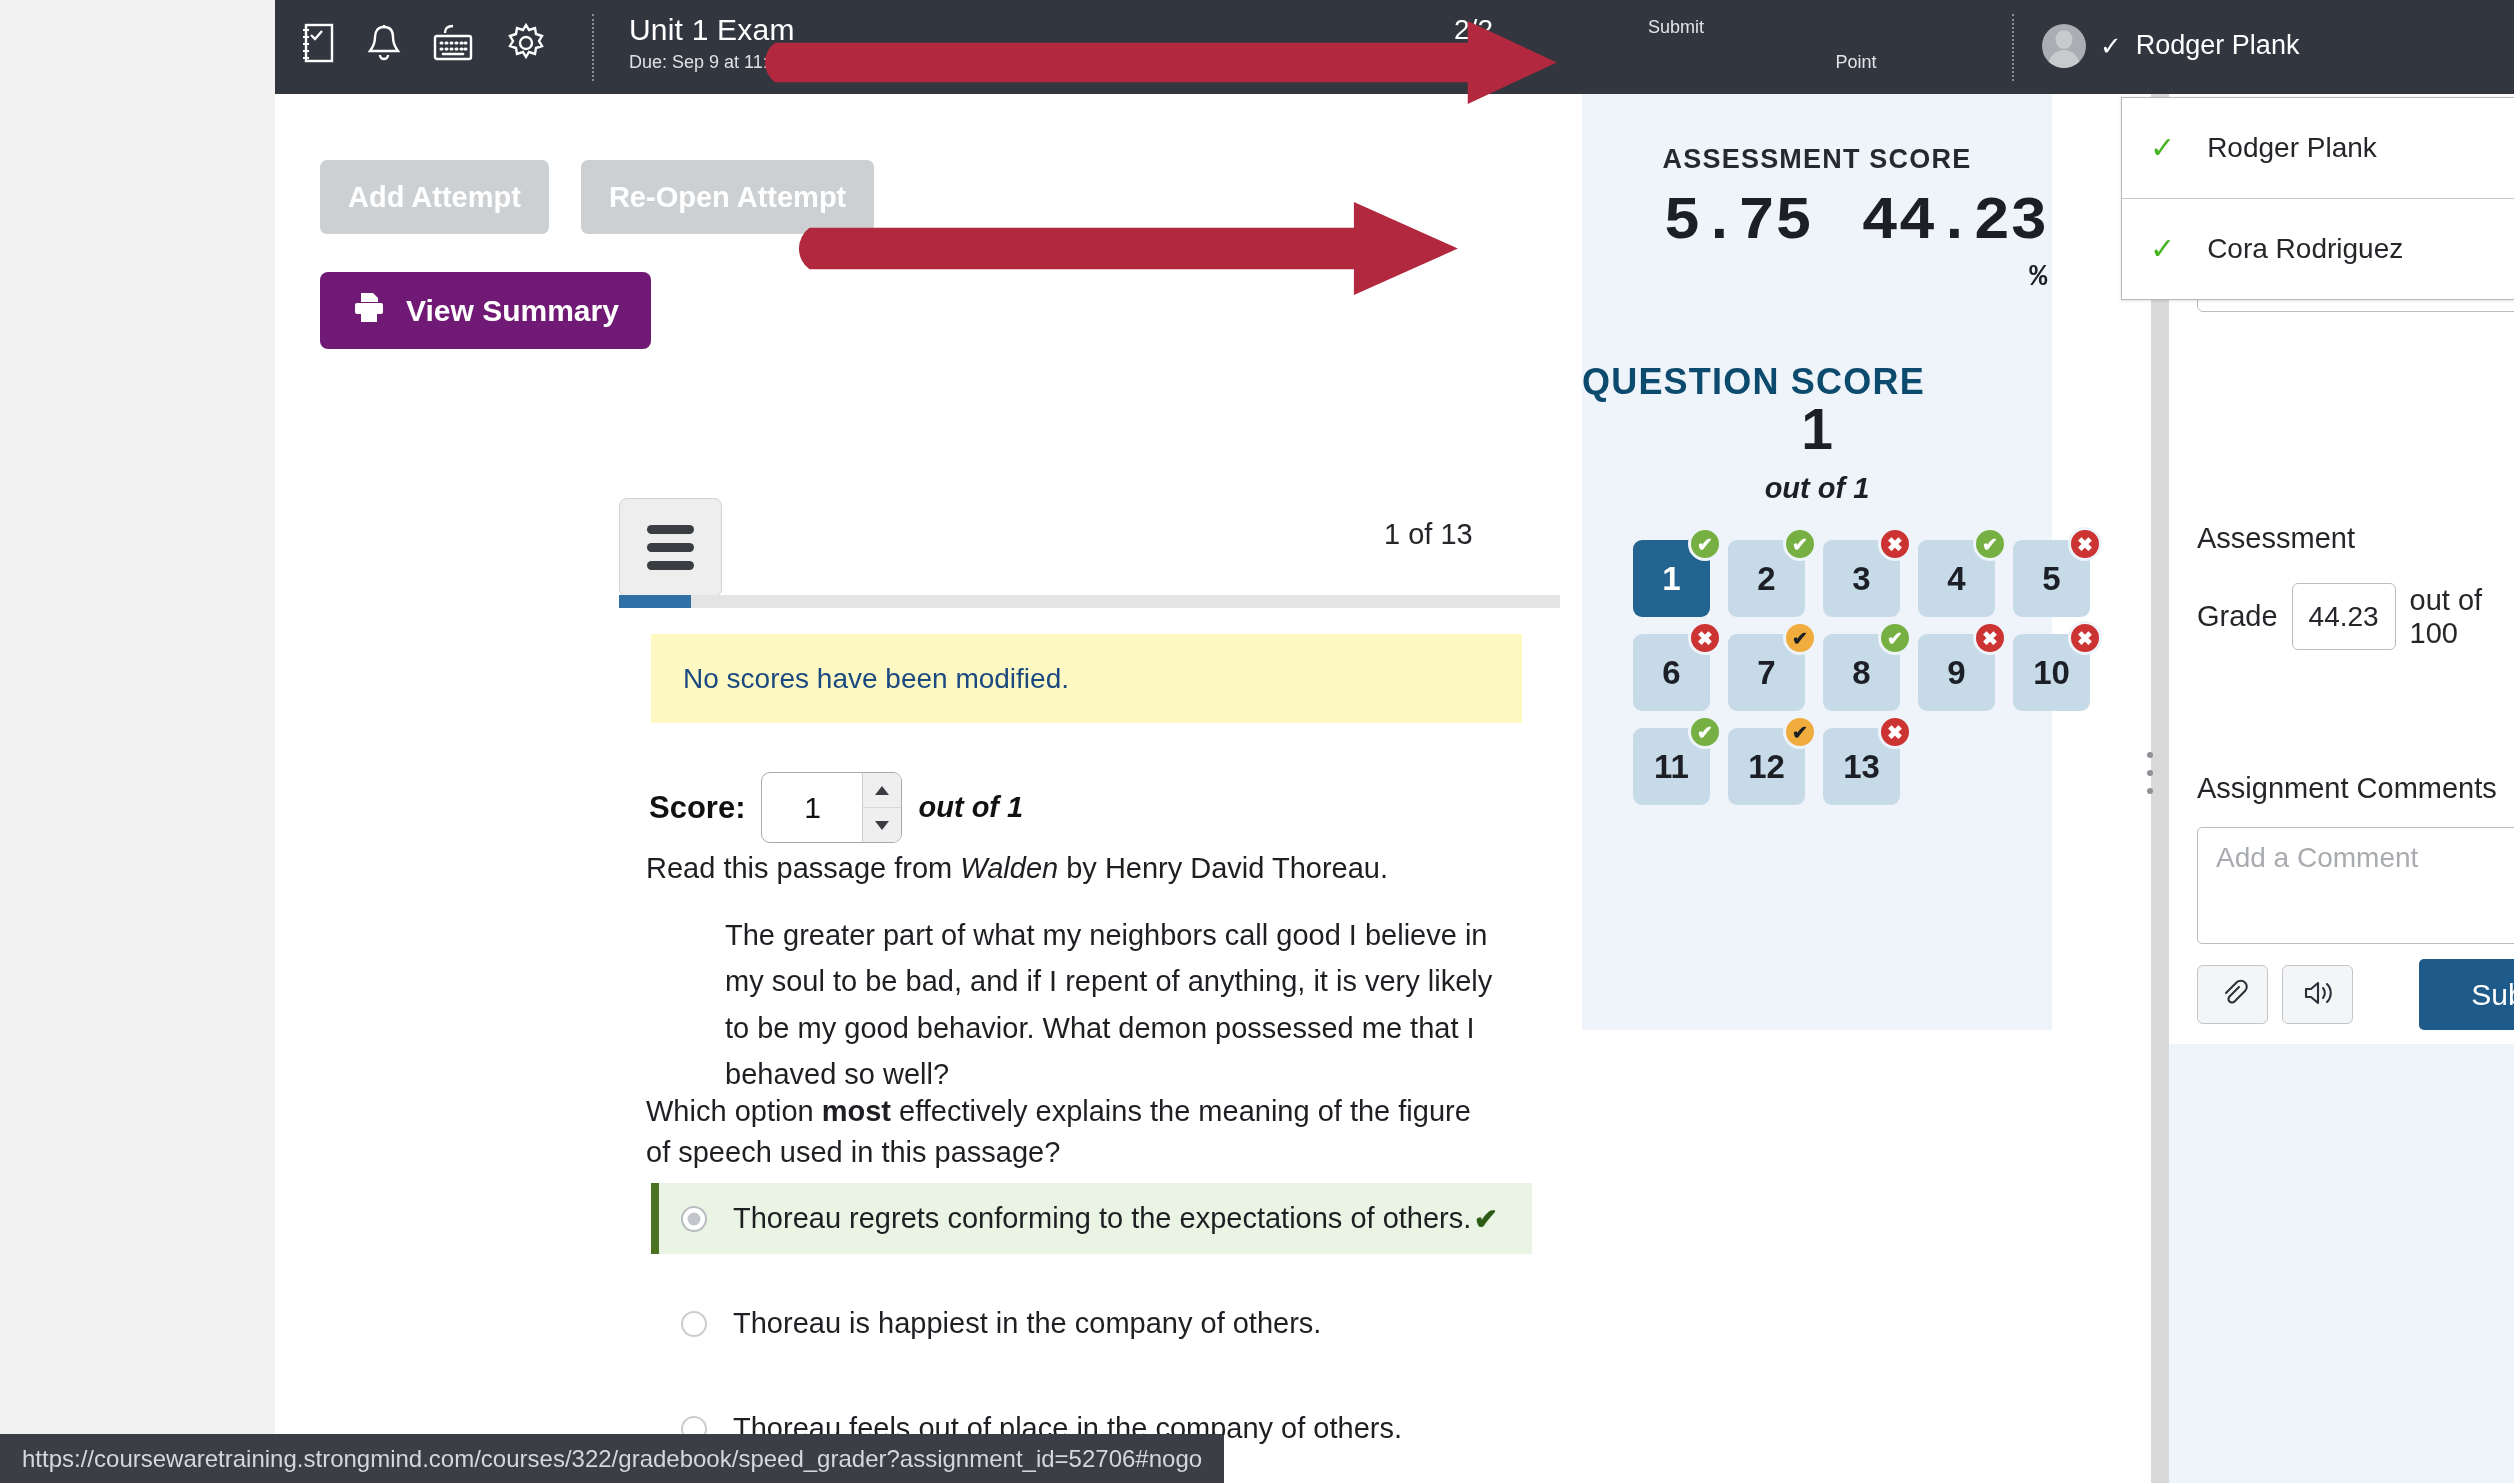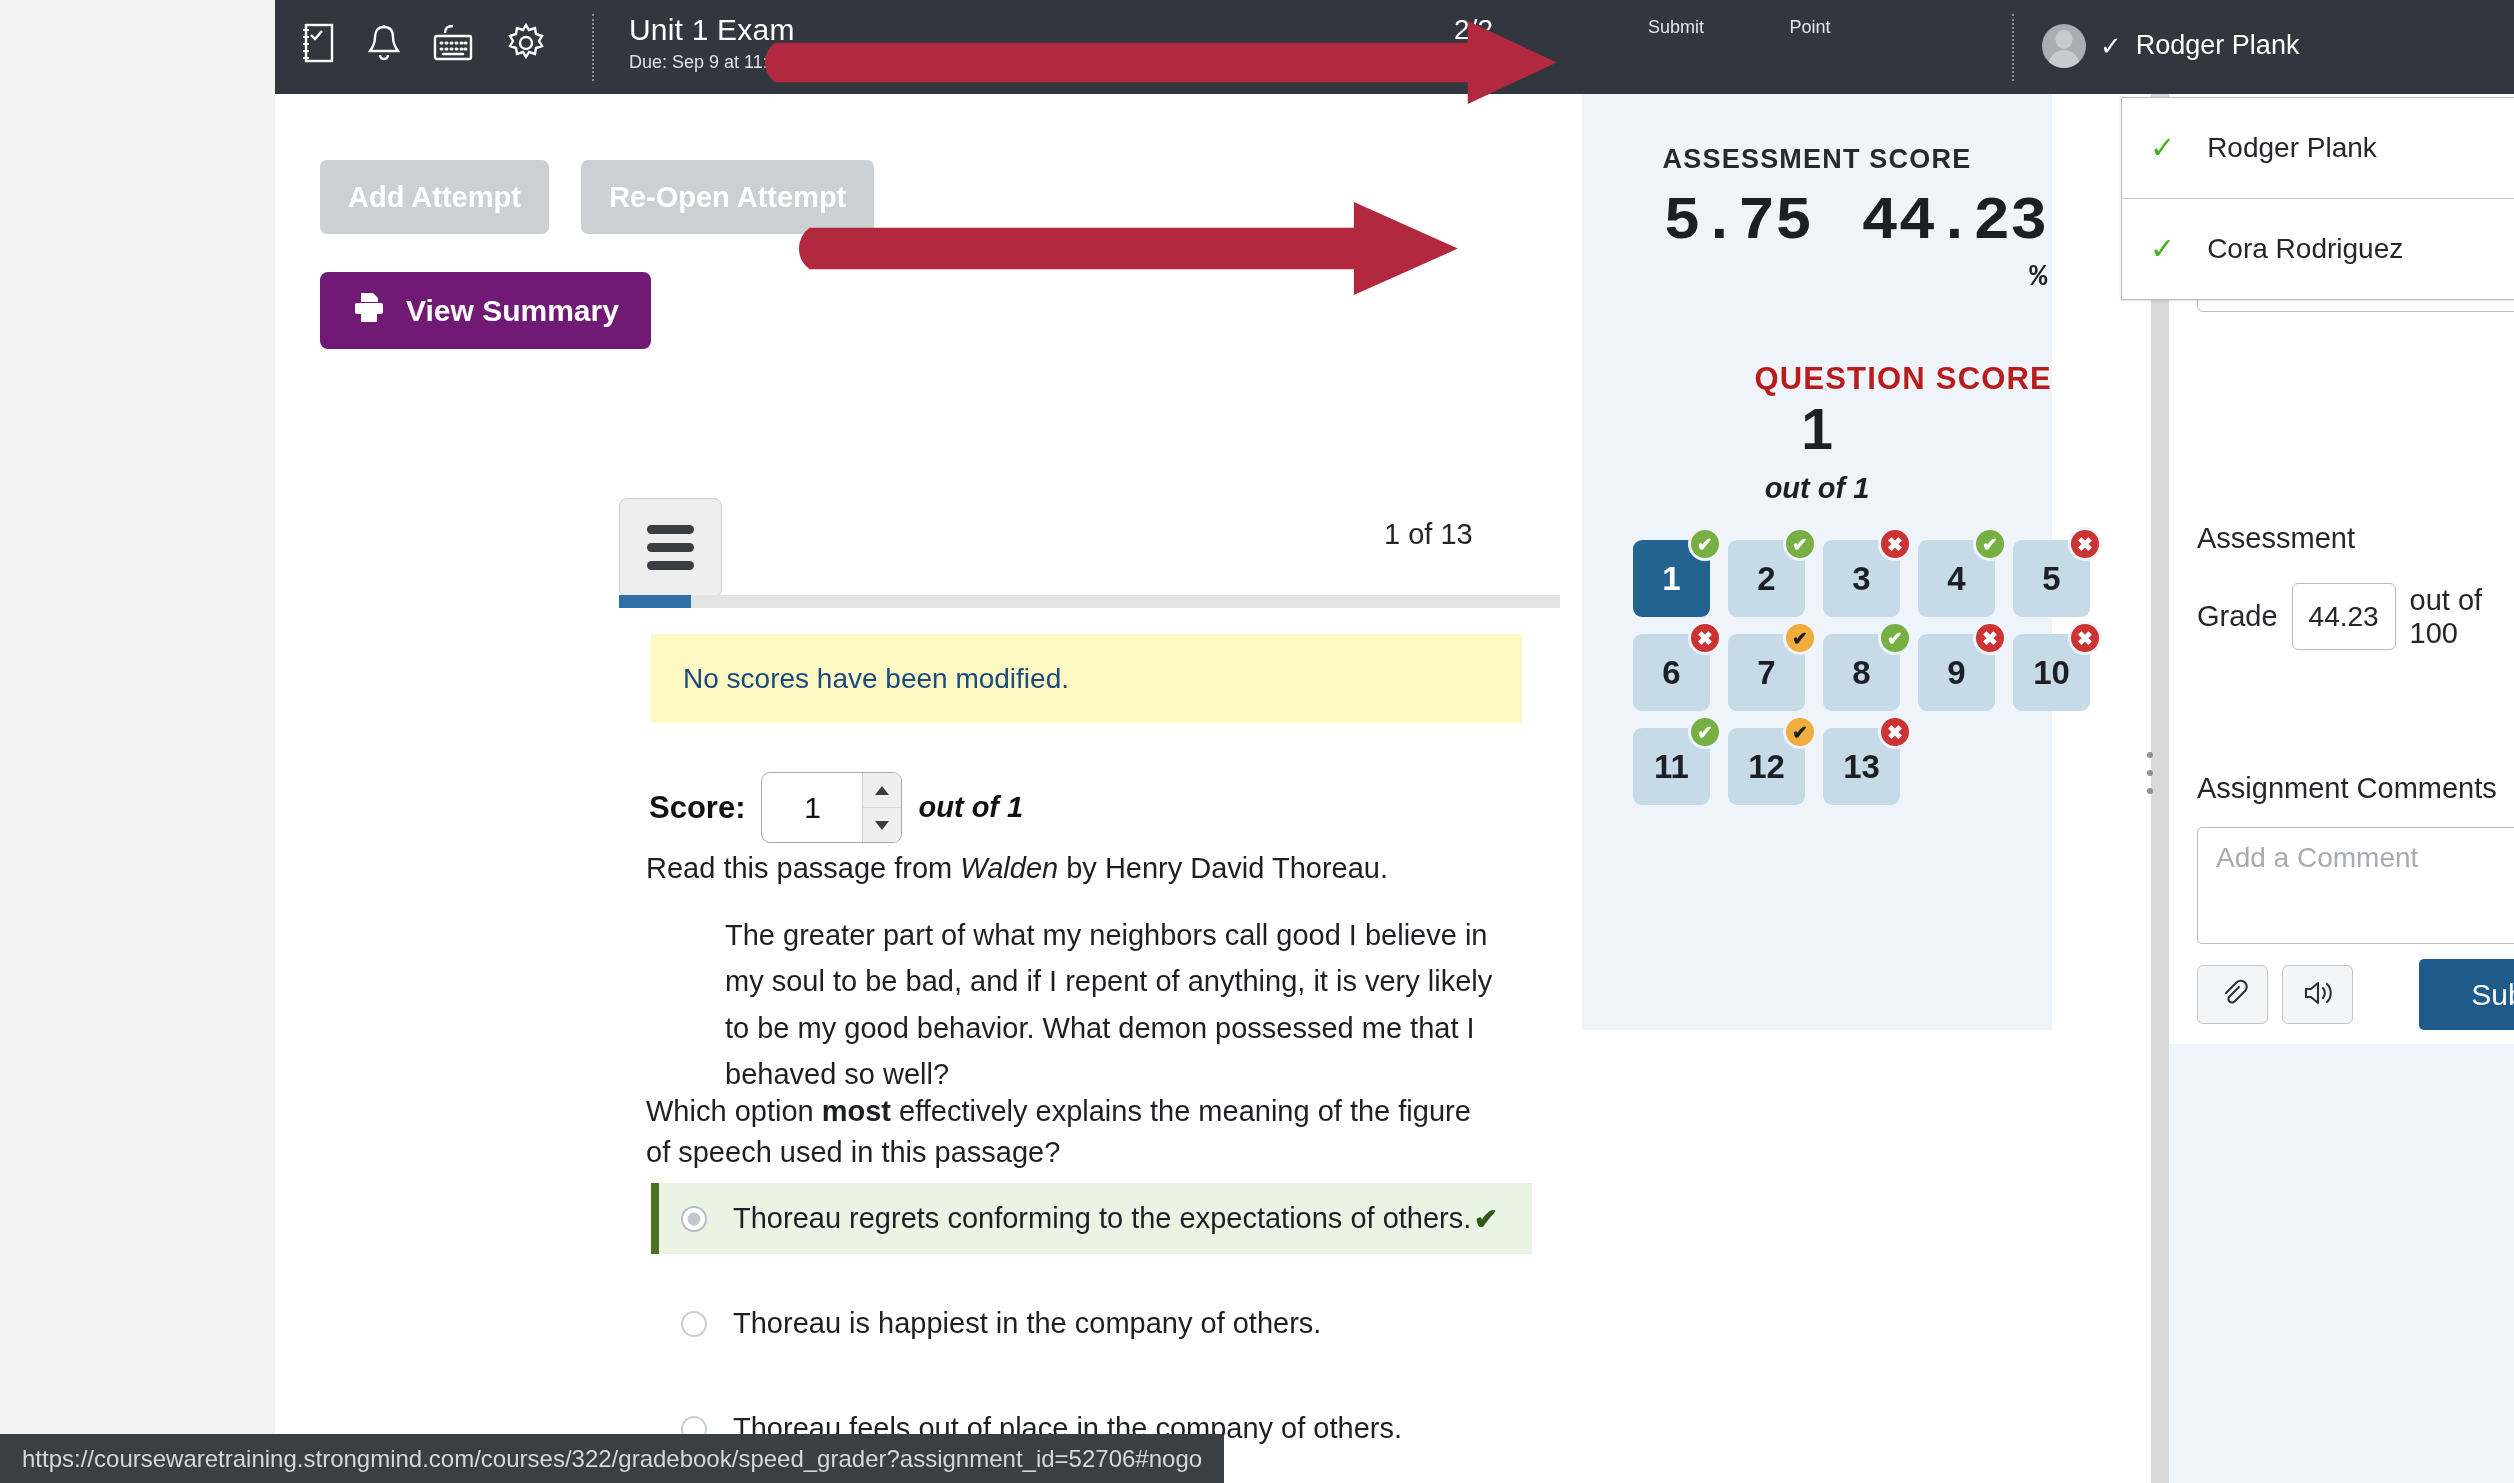--- a/index.html
+++ b/index.html
@@ -78,21 +78,21 @@
     font-size: 28px;
     line-height: 1.2;
   }
   .hdr-stat .lbl {
     font-size: 18px;
     color: #e3e5e8;
     margin-top: 4px;
   }
   .stat-graded { left: 1129px; width: 139px; }
   .stat-average { left: 1297px; width: 208px; }
-  .stat-point { left: 1436px; width: 198px; }
+  .stat-point { left: 1482px; width: 198px; margin-top: 35px; }
 
   .hdr-user {
     position: absolute;
     left: 1767px; top: 12px;
     display: flex; align-items: center; gap: 14px;
     height: 67px;
   }
   .avatar {
     width: 44px; height: 44px;
     border-radius: 50%;
@@ -424,25 +424,25 @@
   .cp-score-sub {
     font-size: 30px;
     font-weight: bold;
     color: #1c2026;
     margin-top: 4px;
   }
   .cp-q-title {
     position: absolute;
     left: 0; top: 267px;
     width: 100%;
-    text-align: right;
-    font-size: 31px;
+    text-align: left;
+    font-size: 36px;
     font-weight: bold;
     letter-spacing: 1.2px;
-    color: #b91c1c;
+    color: #0c4a6e;
   }
   .cp-q-num {
     position: absolute;
     left: 0; top: 302px;
     width: 100%;
     text-align: center;
     font-size: 57px;
     font-weight: bold;
     color: #1c2026;
   }

